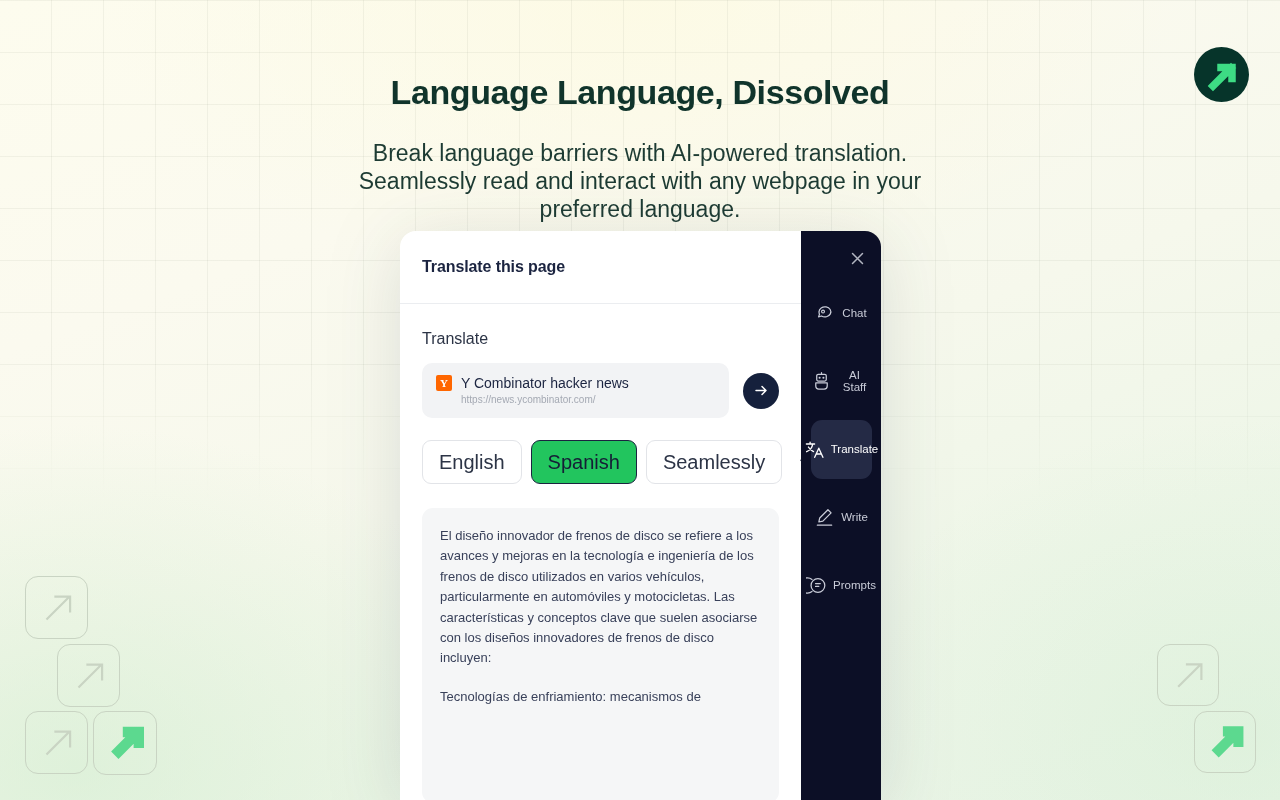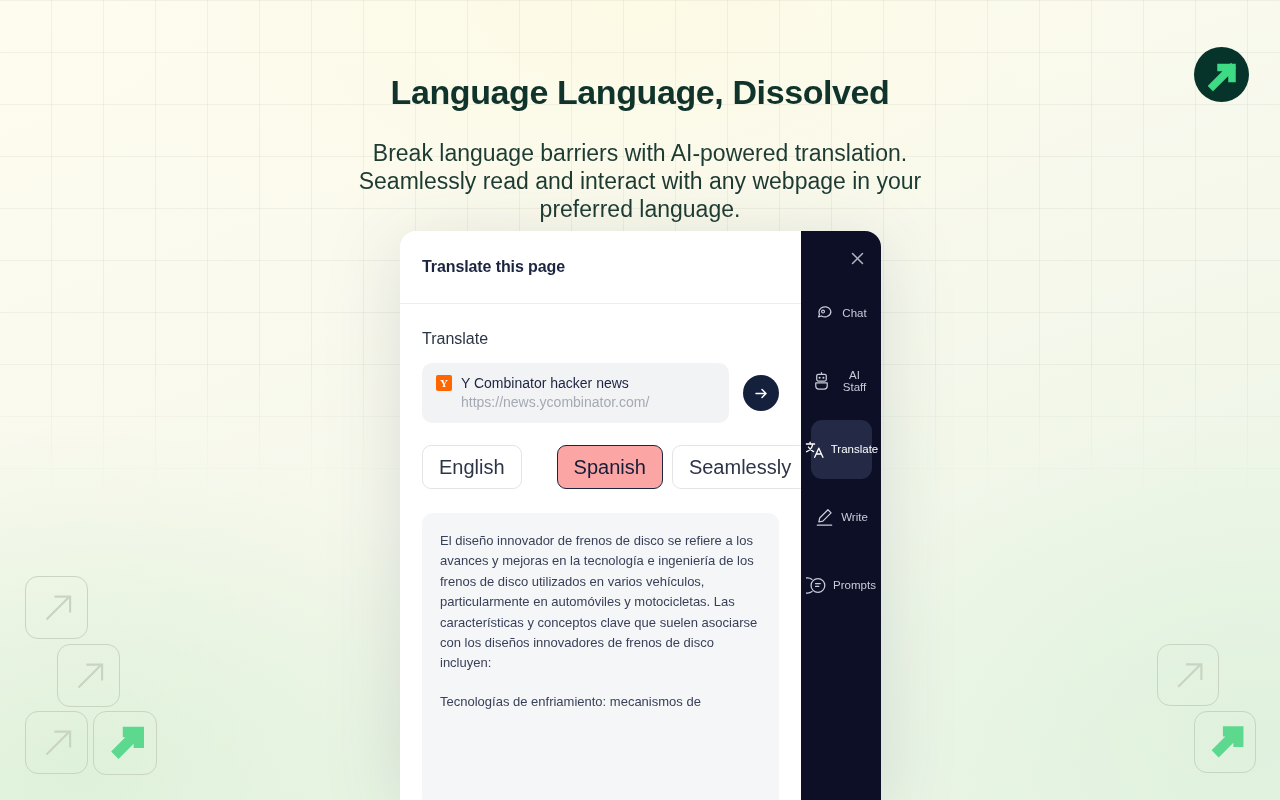--- a/index.html
+++ b/index.html
@@ -176,21 +176,21 @@
   .url-name {
     font-size: 14px;
     color: #1b2440;
     white-space: nowrap;
     overflow: hidden;
     text-overflow: ellipsis;
   }
   .url-link {
     margin-top: 3px;
     padding-left: 25px;
-    font-size: 14px;
+    font-size: 10px;
     color: #a4a9b3;
     white-space: nowrap;
     overflow: hidden;
     text-overflow: ellipsis;
   }
   .go-btn {
     flex: 0 0 36px;
     width: 36px;
     height: 36px;
     border-radius: 50%;
@@ -216,23 +216,22 @@
     padding: 11px 16px;
     font-size: 20px;
     color: #2c3446;
     font-family: inherit;
     cursor: pointer;
     white-space: nowrap;
     line-height: 1;
   }
   .pill.selected {
     border: 1.6px solid #1b2440;
-    background: #fca5a5;
+    background: #22c55e;
     color: #151d36;
-    margin-left: 26px;
   }
   .chev-btn {
     background: none;
     border: none;
     cursor: pointer;
     padding: 4px 6px;
     display: flex;
     align-items: center;
     justify-content: center;
   }

